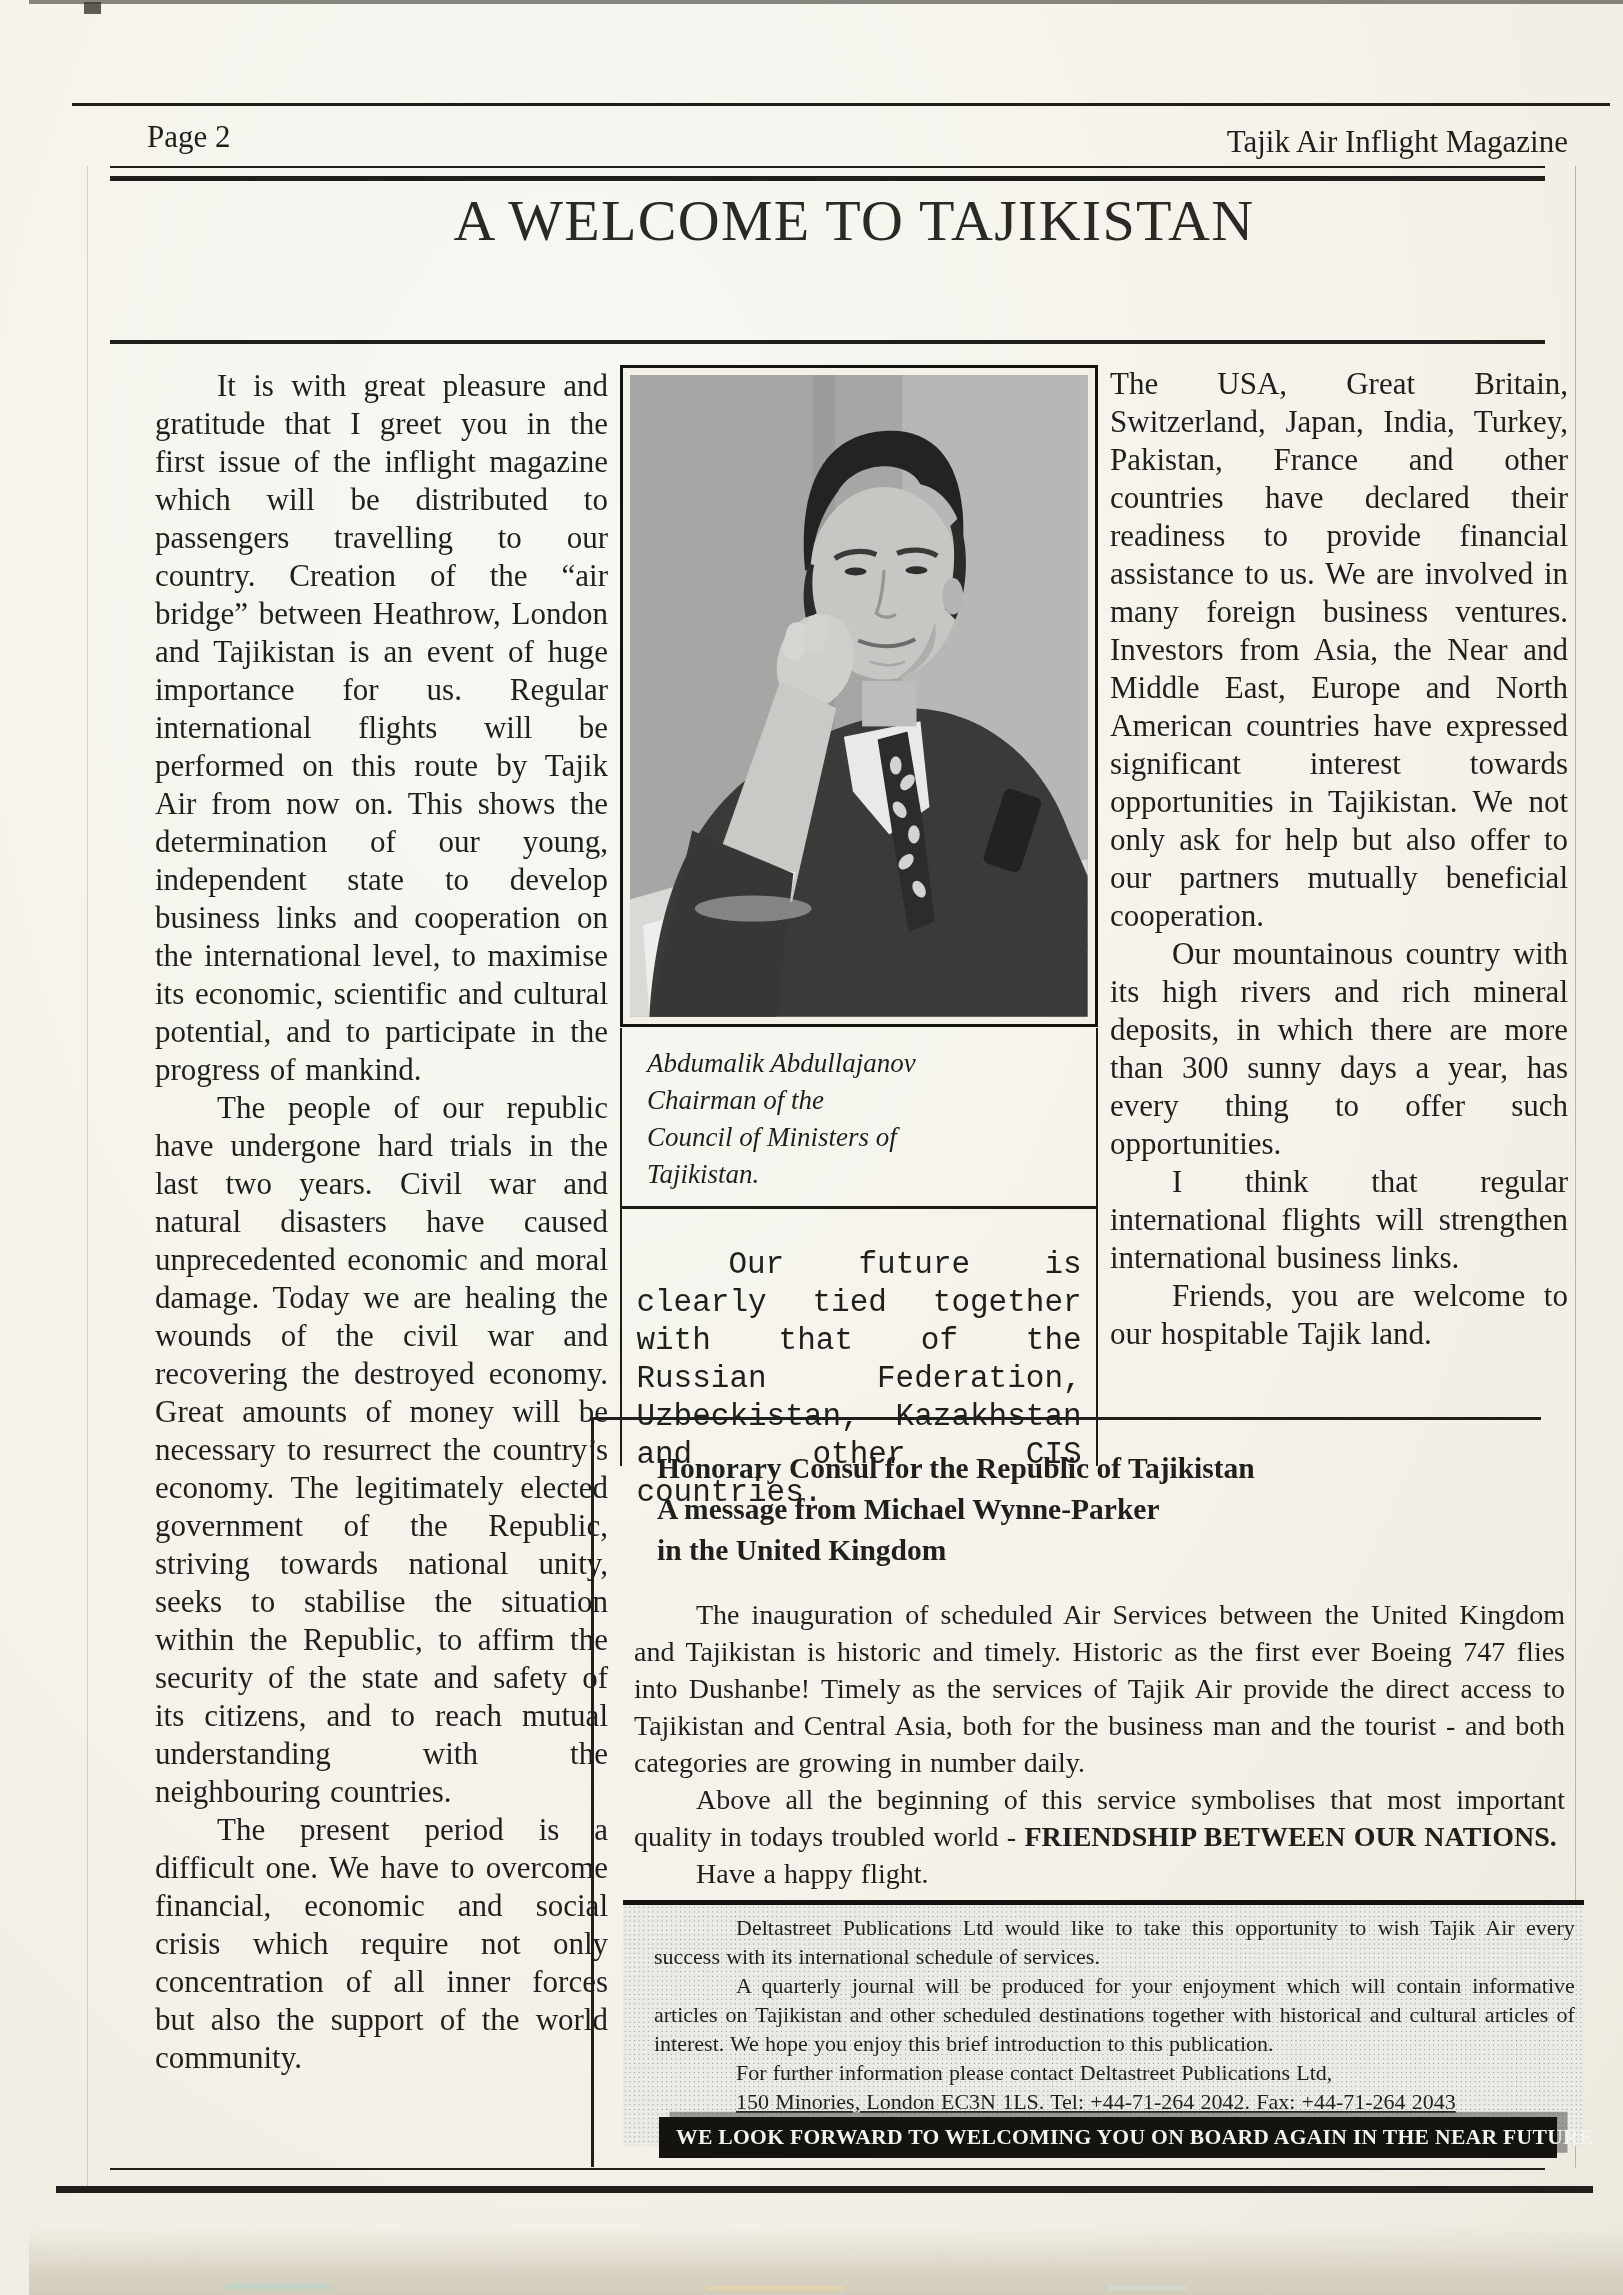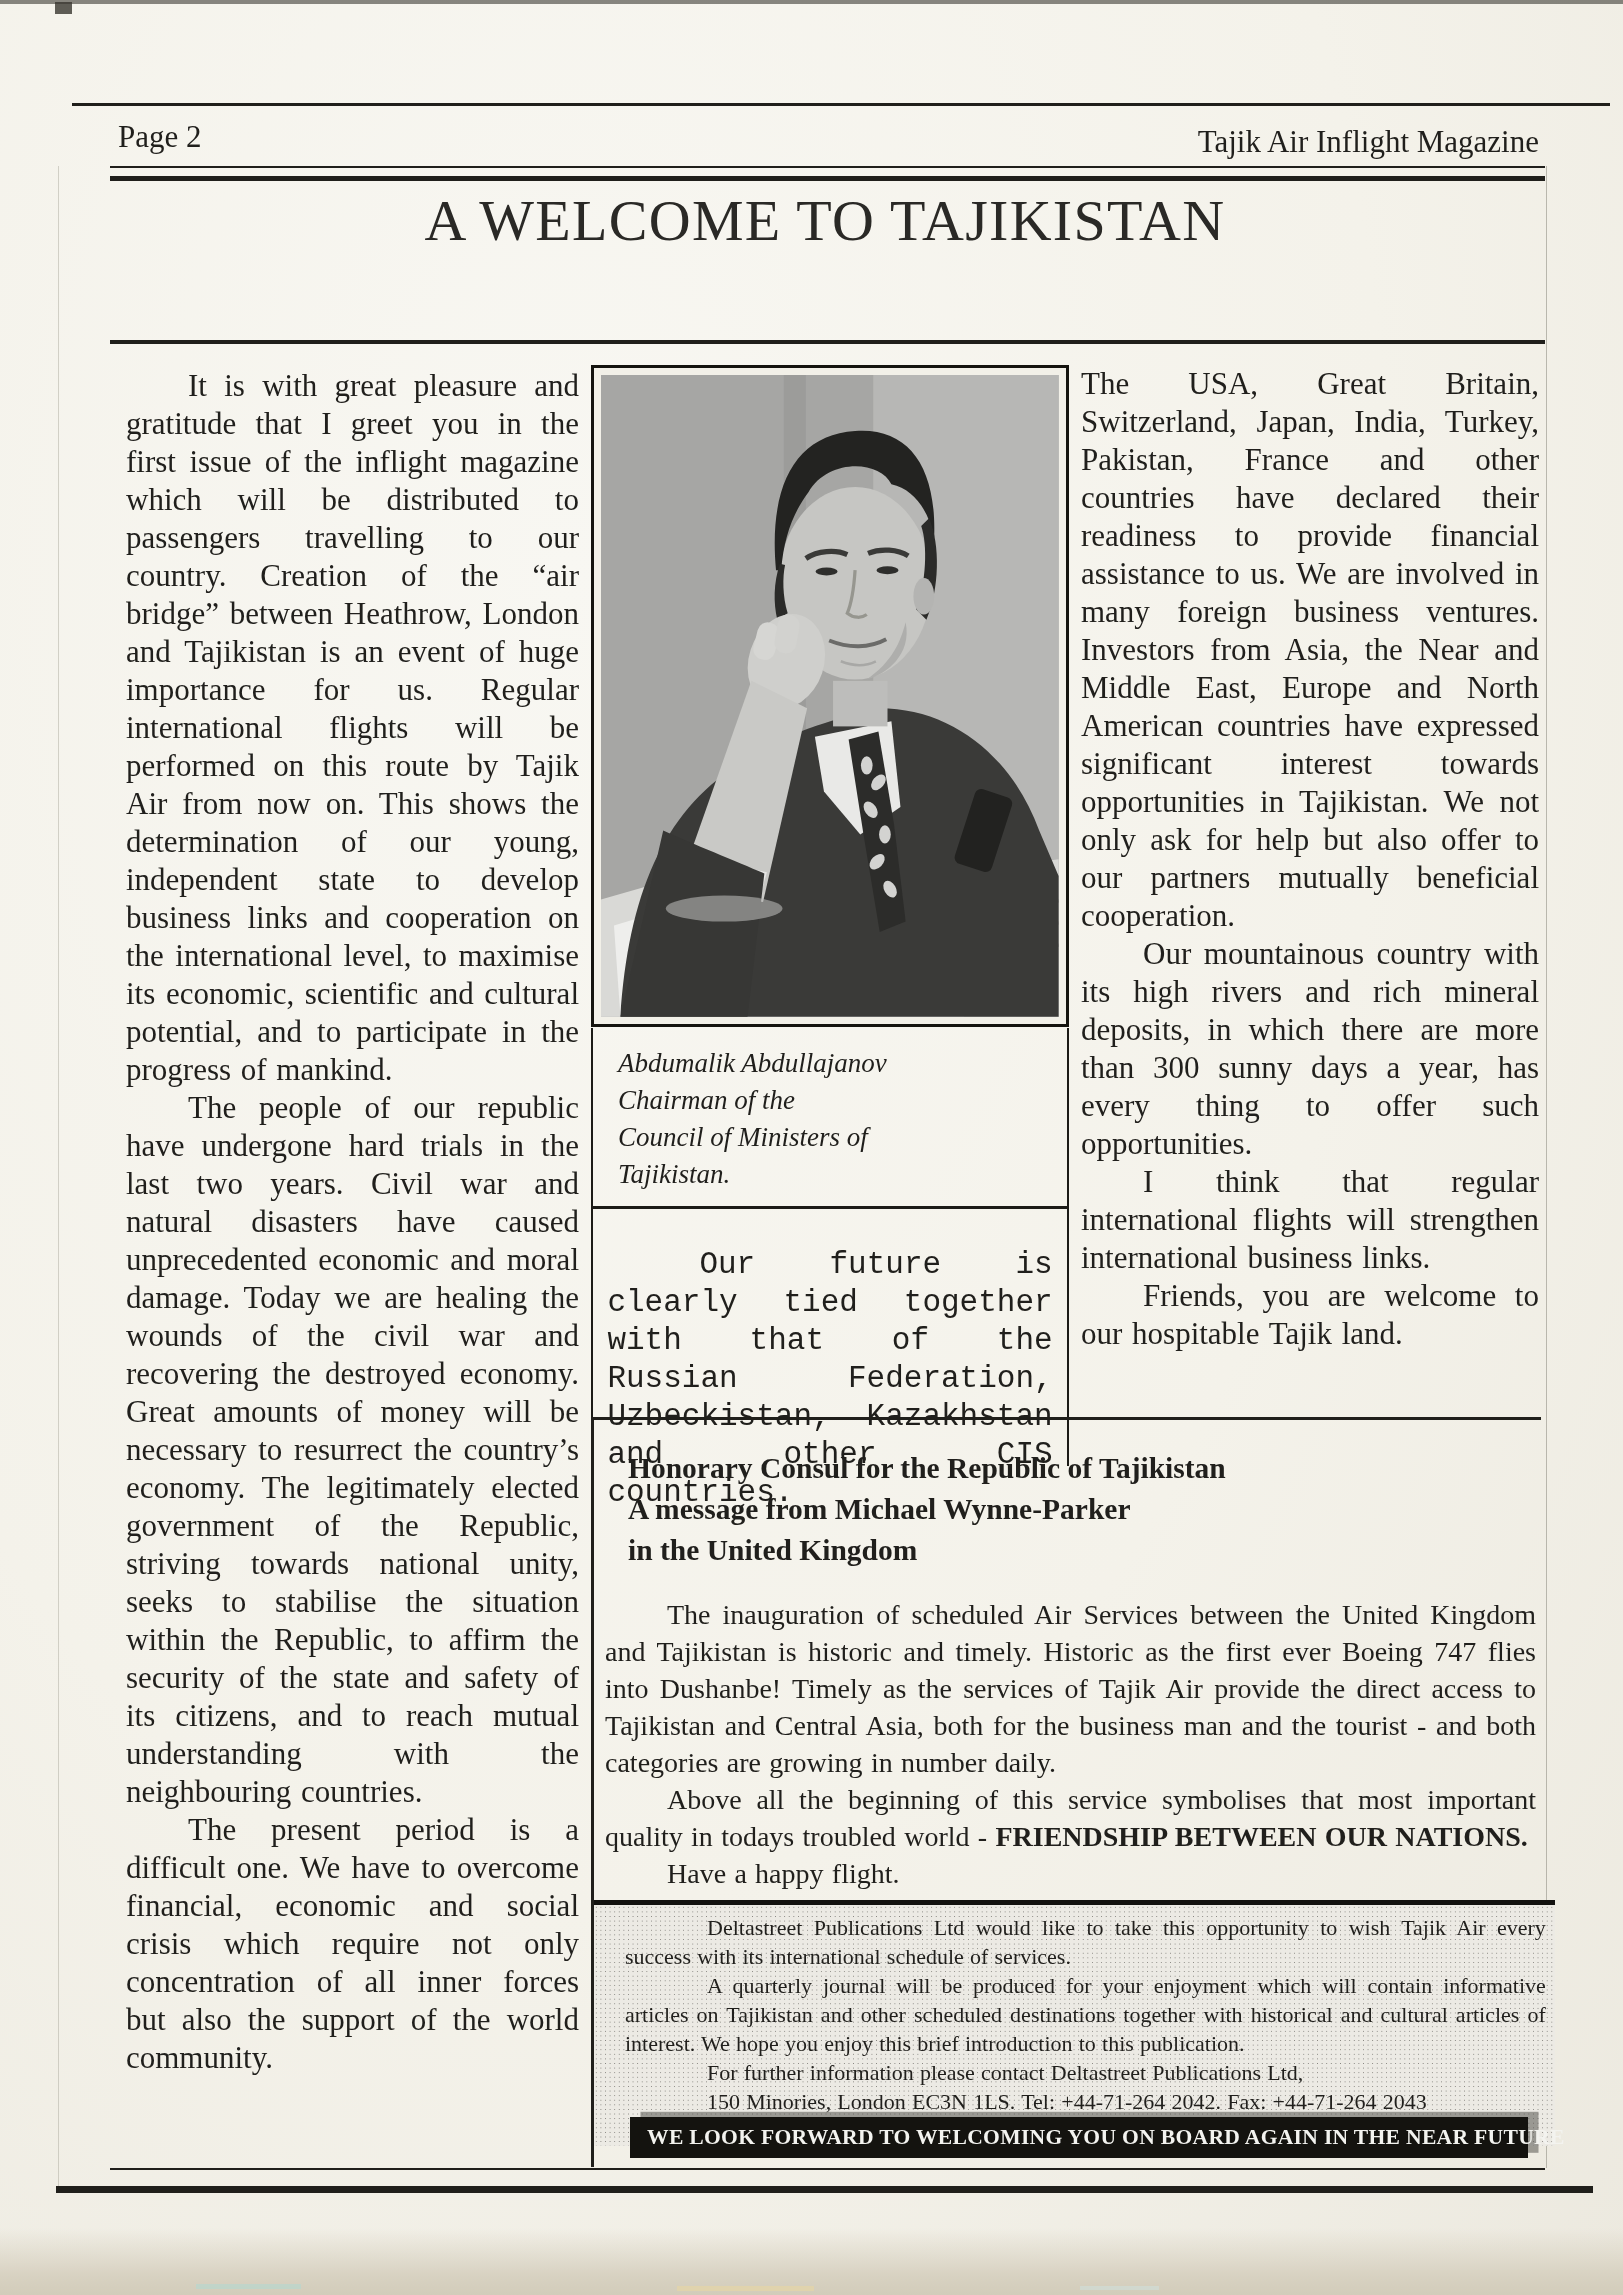--- a/index.html
+++ b/index.html
@@ -3,21 +3,21 @@
 <meta charset="utf-8">
 <style>
   html,body { margin:0; padding:0; background:#c9c6be; }
   #page {
     position:relative; width:1624px; height:2295px; margin:0 auto;
     background: radial-gradient(ellipse at 35% 25%, #f8f7f2 0%, #f4f2ea 55%, #ece9df 100%);
     overflow:hidden;
     font-family:"Liberation Serif", serif;
     color:#201f1c;
   }
-  .abs { position:absolute; }
+  .abs { position:absolute;margin-left:29px; }
   .rule { position:absolute; background:#201f1b; }
   p { margin:0; }
   .jt { text-align:justify; }
   .ind { text-indent:62px; }
   .body-col { font-size:31px; line-height:38px; word-spacing:2px; }
   .hdr { font-size:31px; }
   .title {
     font-size:58px; letter-spacing:1.3px; color:#2a2926;
     text-align:center; line-height:71px; font-weight:400;
   }
@@ -167,21 +167,21 @@
     <p class="ind">The inauguration of scheduled Air Services between the United Kingdom and Tajikistan is historic and timely.  Historic as the first ever Boeing 747 flies into Dushanbe!  Timely as the services of Tajik Air provide the direct access to Tajikistan and Central Asia, both for the business man and the tourist - and both categories are growing in number daily.</p>
     <p class="ind"><span>Above all the beginning of this service symbolises that most important quality in todays troubled world - </span><strong>FRIENDSHIP BETWEEN OUR NATIONS.</strong></p>
     <p class="ind">Have a happy flight.</p>
   </div>
 
   <div class="abs pub-box" style="left:594px; top:1900px; width:947px; height:241px;">
     <div class="pub-text jt" style="padding:7.9px 9.2px 0 17px;">
       <p class="pub-ind">Deltastreet Publications Ltd would like to take this opportunity to wish Tajik Air every success with its international schedule of services.</p>
       <p class="pub-ind">A quarterly journal will be produced for your enjoyment which will contain informative articles on Tajikistan and other scheduled destinations together with historical and cultural articles of interest. We hope you enjoy this brief introduction to this publication.</p>
       <p class="pub-ind" style="text-align:left;">For further information please contact Deltastreet Publications Ltd,</p>
-      <p class="pub-ind" style="text-align:left;">150 Minories, London EC3N 1LS.  Tel: +44-71-264 2042. Fax: +44-71-264 2043</p>
+      <p class="pub-ind" style="text-align:left;text-decoration:underline;">150 Minories, London EC3N 1LS.  Tel: +44-71-264 2042. Fax: +44-71-264 2043</p>
     </div>
   </div>
 
   <div class="abs banner" style="left:630px; top:2117px; width:898px; height:41px;">
     <span>WE LOOK FORWARD TO WELCOMING YOU ON BOARD AGAIN IN THE NEAR FUTURE</span>
   </div>
 
 </div>
 
 

